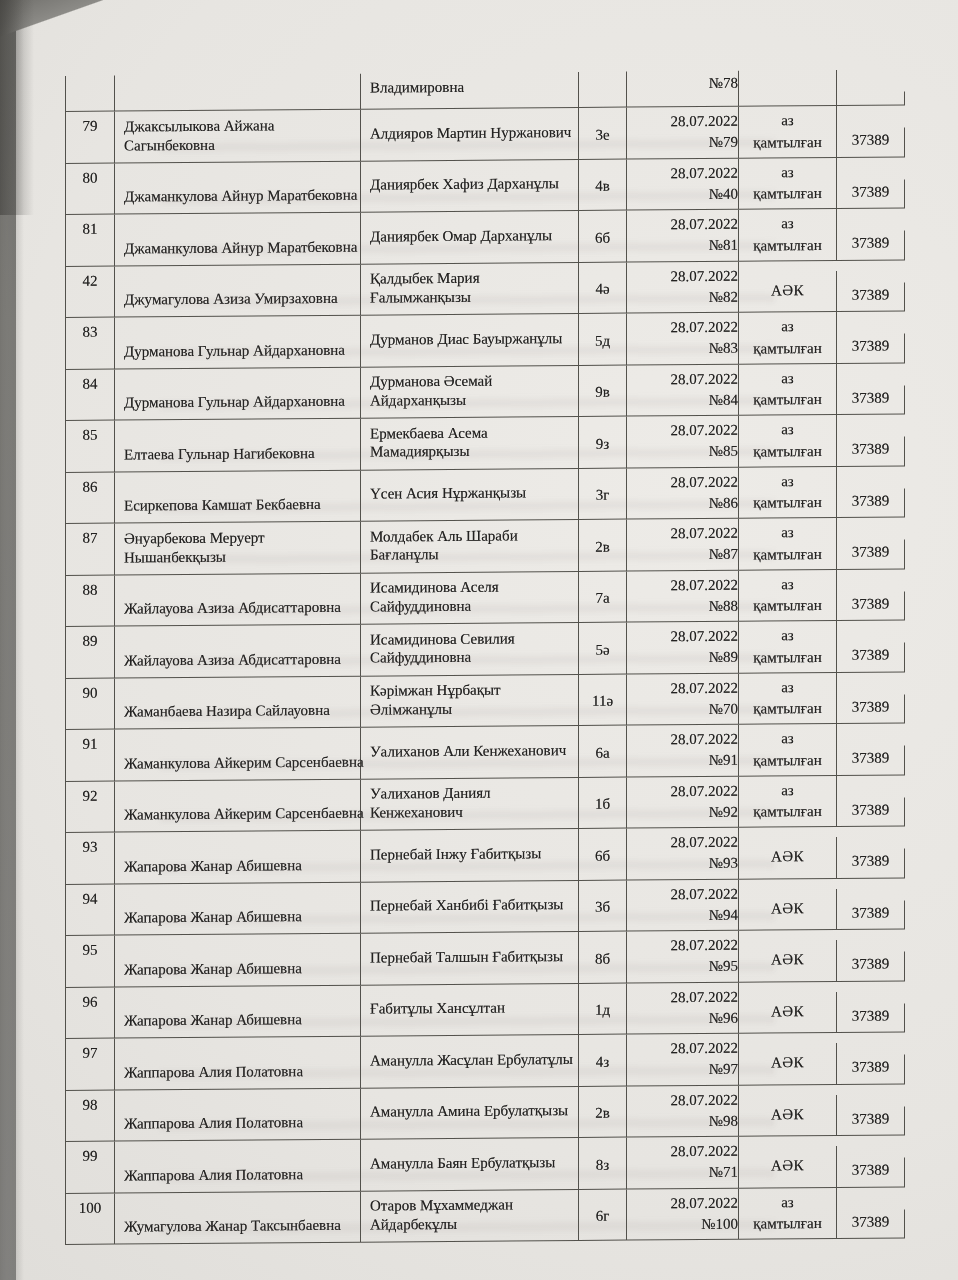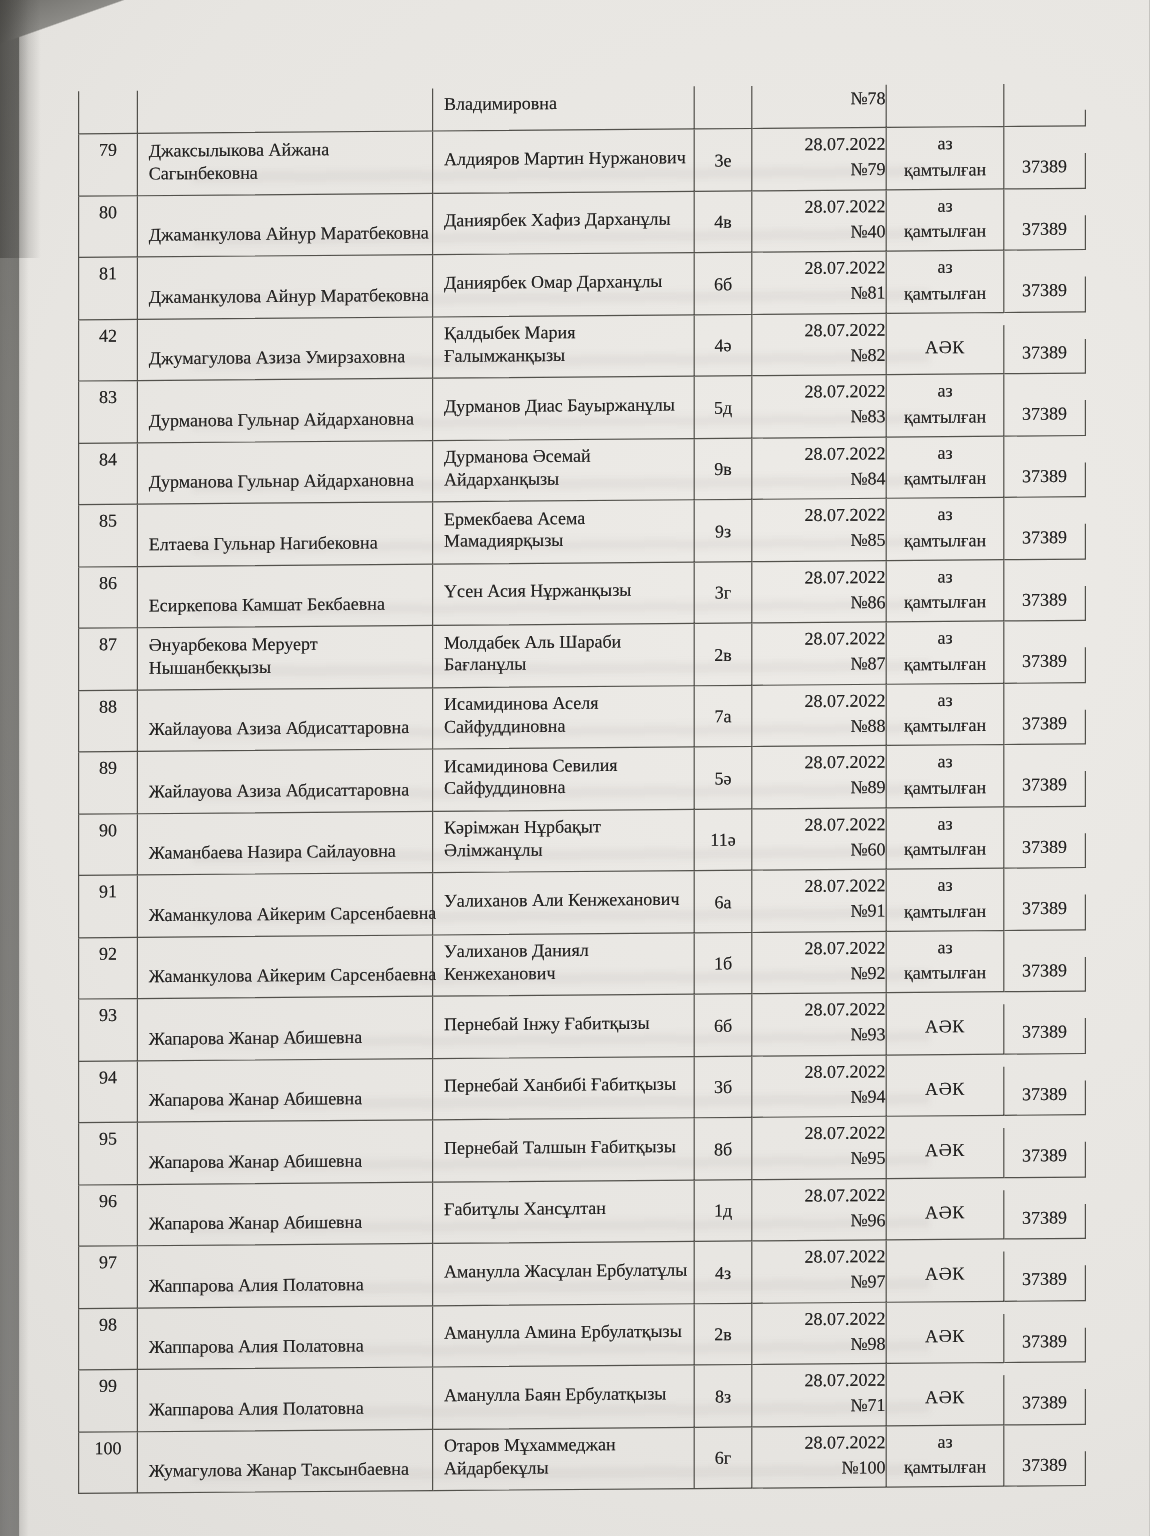--- a/index.html
+++ b/index.html
@@ -251,21 +251,21 @@
   </div>
 
   <div class="row">
     <div class="cell c-num">90</div>
     <div class="cell c-parent">Жаманбаева Назира Сайлауовна</div>
     <div class="cell c-child">Кәрімжан Нұрбақыт
 Әлімжанұлы</div>
     <div class="cell c-class">11ә</div>
     <div class="cell c-date">
       <div>28.07.2022</div>
-      <div>№60</div>
+      <div>№70</div>
     </div>
     <div class="cell c-status">
       <span class="status-text">аз қамтылған</span>
     </div>
     <div class="cell c-amount">37389</div>
   </div>
 
   <div class="row">
     <div class="cell c-num">91</div>
     <div class="cell c-parent">Жаманкулова Айкерим Сарсенбаевна</div>

